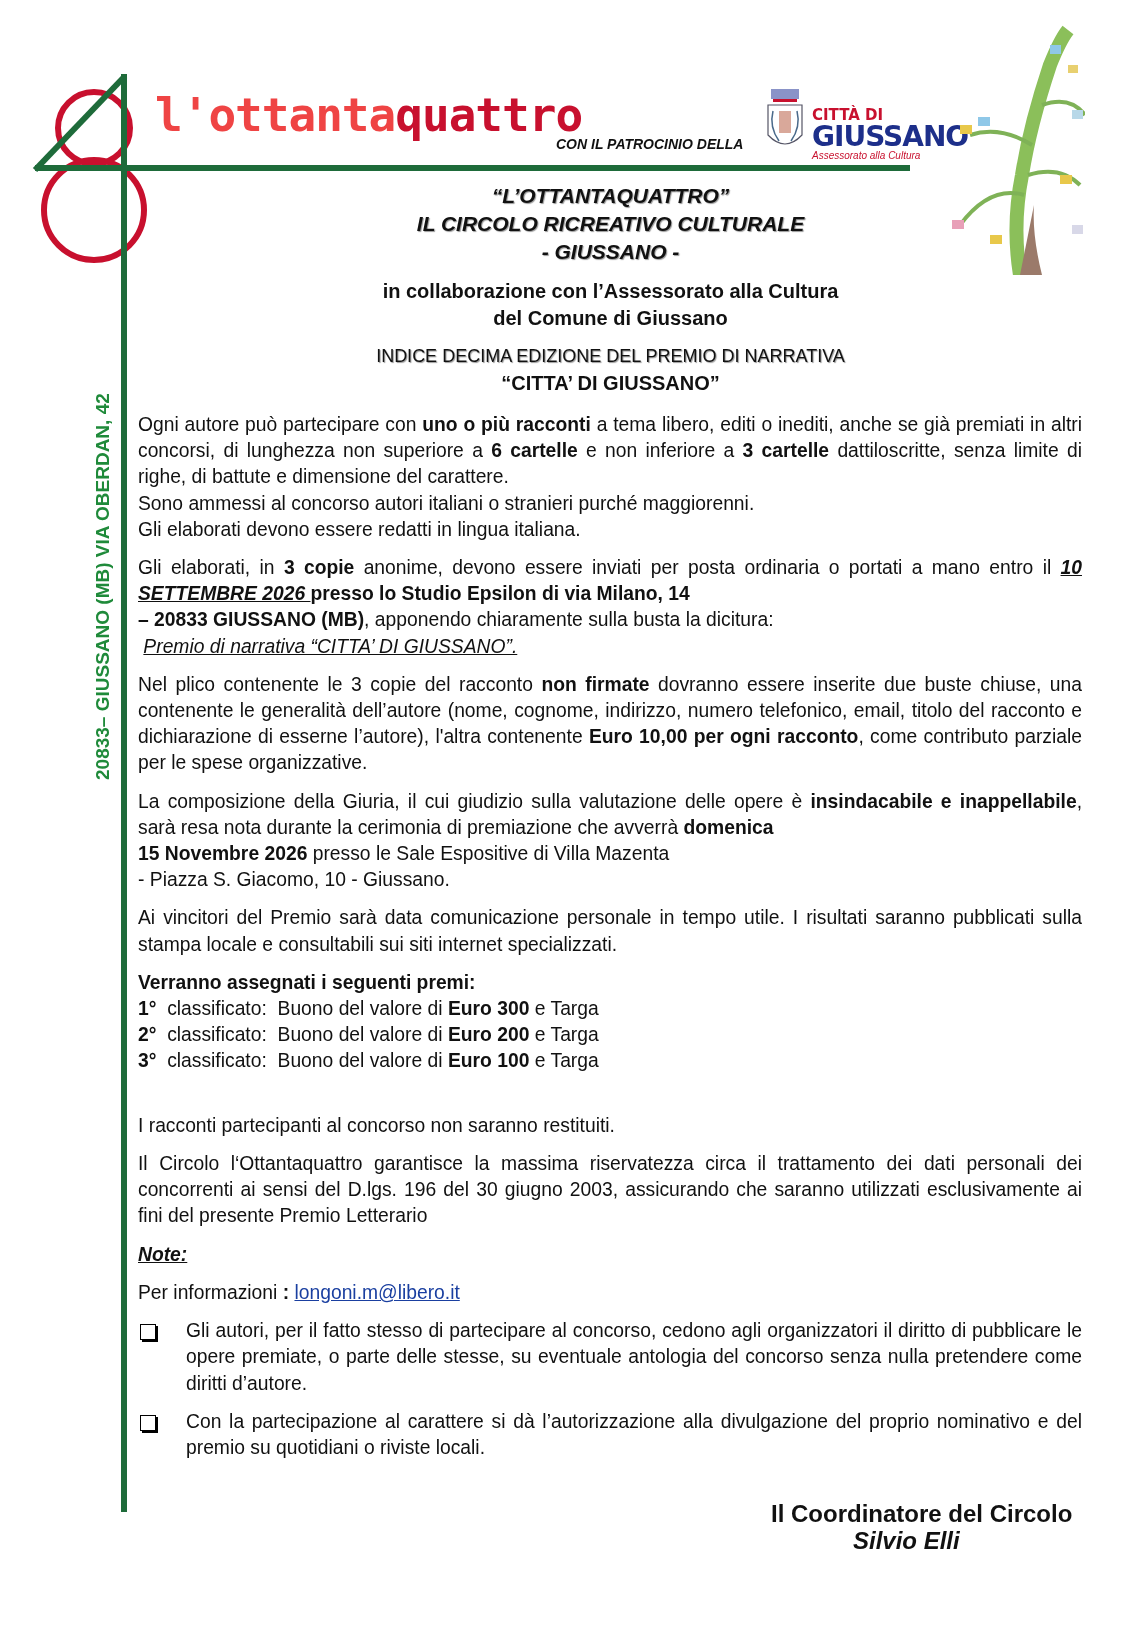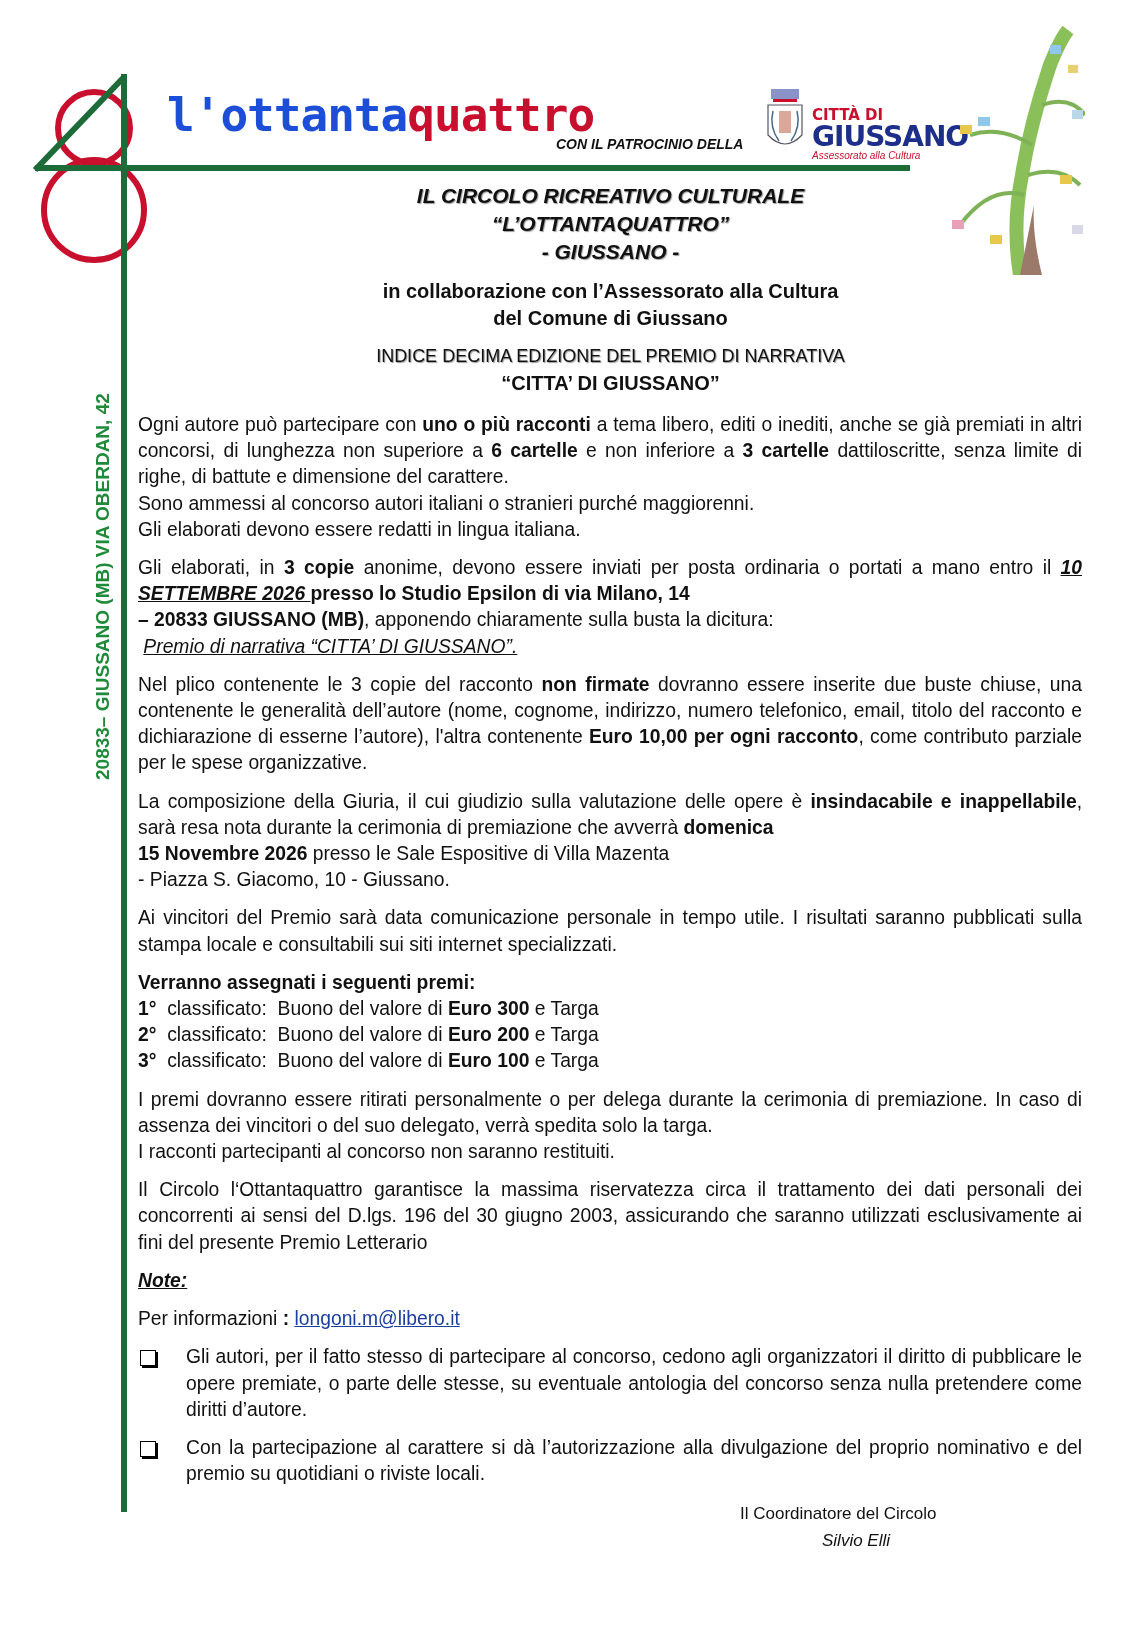--- a/index.html
+++ b/index.html
@@ -1,39 +1,39 @@
 <!DOCTYPE html>
 <html><head>
 <meta charset="utf-8">
 <style>
   html, body { margin:0; padding:0; background:#ffffff; }
   body { width:1125px; height:1625px; position:relative; overflow:hidden; font-family:"Liberation Sans", sans-serif; color:#111; }
   #logo-svg { position:absolute; left:0; top:0; }
   .brand { position:absolute; left:155px; top:92px; font-family:"DejaVu Sans Mono", monospace; font-weight:bold; font-size:46px; letter-spacing:-1px; line-height:1; }
-  .brand .g { color:#1d4ed8;margin-left:12px; } .brand .r { color:#c8102e; }
+  .brand .g { color:#ef4444; } .brand .r { color:#c8102e; }
   .patrocinio { position:absolute; left:556px; top:136px; font-size:14px; font-style:italic; font-weight:bold; }
   .crest { position:absolute; left:765px; top:87px; width:40px; height:68px; }
   .citta { position:absolute; left:812px; top:108px; line-height:1; }
   .citta .t1 { color:#c8102e; font-weight:bold; font-size:15px; font-family:"DejaVu Sans", sans-serif; }
   .citta .t2 { color:#1d2f8a; font-weight:bold; font-size:28px; font-family:"DejaVu Sans", sans-serif; letter-spacing:-1px;text-align:center; }
   .citta .t3 { color:#c8102e; font-style:italic; font-size:10px; }
   .tree { position:absolute; left:950px; top:25px; width:135px; height:250px; }
   .side-text { position:absolute; left:92px; top:780px; transform-origin:left top; transform:rotate(-90deg); white-space:nowrap; color:#1f8a3a; font-weight:bold; font-size:19px; }
   .center { position:absolute; left:138px; width:945px; text-align:center; }
   .h-italic { font-style:italic; font-weight:bold; font-size:21px; line-height:28px; text-shadow:1px 1px 1px #999; }
   .h-bold { font-weight:bold; font-size:20px; line-height:27px; }
   .h-edition { font-size:18px; line-height:28px; text-shadow:1px 1px 1px #999; }
   .body { position:absolute; left:138px; width:944px; font-size:19.3px; line-height:26.2px; text-align:justify; }
   .body p { margin:0 0 12px 0; }
   .body b { font-weight:bold; }
   .link { color:#1a3fa0; text-decoration:underline; }
   .ul { text-decoration:underline; }
   .notes-item { display:flex; margin-bottom:12px; }
   .chk { width:14px; height:14px; border:1.5px solid #000; box-shadow:2px 2px 0 #000; margin:6px 30px 0 2px; flex:none; }
-  .sign { position:absolute; left:740px; top:1500px; font-weight:normal; font-size:17px; line-height:27px; }
+  .sign { position:absolute; left:771px; top:1500px; font-weight:bold; font-size:24px; line-height:27px; }
   .sign .name { font-style:italic; padding-left:82px; }
 </style>
 </head>
 <body>
 
 <svg id="logo-svg" width="1125" height="1625">
   <circle cx="94" cy="128" r="36" fill="none" stroke="#c8102e" stroke-width="6"></circle>
   <circle cx="94" cy="210" r="50" fill="none" stroke="#c8102e" stroke-width="6"></circle>
   <line x1="125" y1="76" x2="35" y2="170" stroke="#1e6b3a" stroke-width="6"></line>
   <line x1="35" y1="168" x2="910" y2="168" stroke="#1e6b3a" stroke-width="6"></line>
@@ -69,22 +69,22 @@
     <rect x="100" y="20" width="11" height="9" fill="#8fc8e8"></rect>
     <rect x="118" y="40" width="10" height="8" fill="#e8d070"></rect>
     <rect x="40" y="210" width="12" height="9" fill="#e8c84a"></rect>
     <rect x="122" y="200" width="11" height="9" fill="#d8d8e8"></rect>
   </g>
 </svg>
 
 <div class="side-text">20833– GIUSSANO (MB) VIA OBERDAN, 42</div>
 
 <div class="center" style="top:182px;">
+  <div class="h-italic">“L’OTTANTAQUATTRO”</div>
   <div class="h-italic">IL  CIRCOLO  RICREATIVO  CULTURALE</div>
-  <div class="h-italic">“L’OTTANTAQUATTRO”</div>
   <div class="h-italic">- GIUSSANO -</div>
   <div style="height:12px"></div>
   <div class="h-bold">in collaborazione con l’Assessorato alla Cultura</div>
   <div class="h-bold">del Comune di Giussano</div>
   <div style="height:10px"></div>
   <div class="h-edition">INDICE DECIMA EDIZIONE DEL PREMIO DI NARRATIVA</div>
   <div class="h-bold">“CITTA’  DI  GIUSSANO”</div>
 </div>
 
 <div class="body" style="top:412px;">
@@ -107,21 +107,21 @@
     <span>- Piazza S. Giacomo, 10 -  Giussano.</span>
   </p>
   <p>Ai vincitori del Premio sarà data comunicazione personale in tempo utile. I risultati saranno pubblicati sulla stampa locale e consultabili sui siti internet specializzati.</p>
   <p>
     <b>Verranno assegnati i seguenti premi:</b><br>
     <span><b>1°</b><span style="white-space:pre">  classificato:  Buono del valore di </span><b>Euro 300</b><span> e Targa</span></span><br>
     <span><b>2°</b><span style="white-space:pre">  classificato:  Buono del valore di </span><b>Euro 200</b><span> e Targa</span></span><br>
     <span><b>3°</b><span style="white-space:pre">  classificato:  Buono del valore di </span><b>Euro 100</b><span> e Targa</span></span>
   </p>
   <p>
-    <span>I premi dovranno essere ritirati personalmente o per delega durante la cerimonia di premiazione. In caso di assenza dei vincitori o del suo delegato, verrà spedita solo la  targa.</span><br>
+    <br>
     <span>I racconti partecipanti al concorso non saranno restituiti.</span>
   </p>
   <p>Il Circolo l‘Ottantaquattro garantisce la massima riservatezza circa il trattamento dei dati personali dei concorrenti ai sensi del D.lgs. 196 del 30 giugno 2003, assicurando che saranno utilizzati esclusivamente ai fini del presente Premio Letterario</p>
   <p><b><i class="ul">Note:</i></b></p>
   <p>
     <span>Per informazioni </span><b>: </b><span class="link">longoni.m@libero.it</span>
   </p>
   <div class="notes-item">
     <span class="chk"></span>
     <span>Gli autori, per il fatto stesso di partecipare al concorso, cedono agli organizzatori il diritto di pubblicare le opere premiate, o parte delle stesse, su eventuale antologia del concorso senza nulla pretendere come diritti d’autore.</span>

